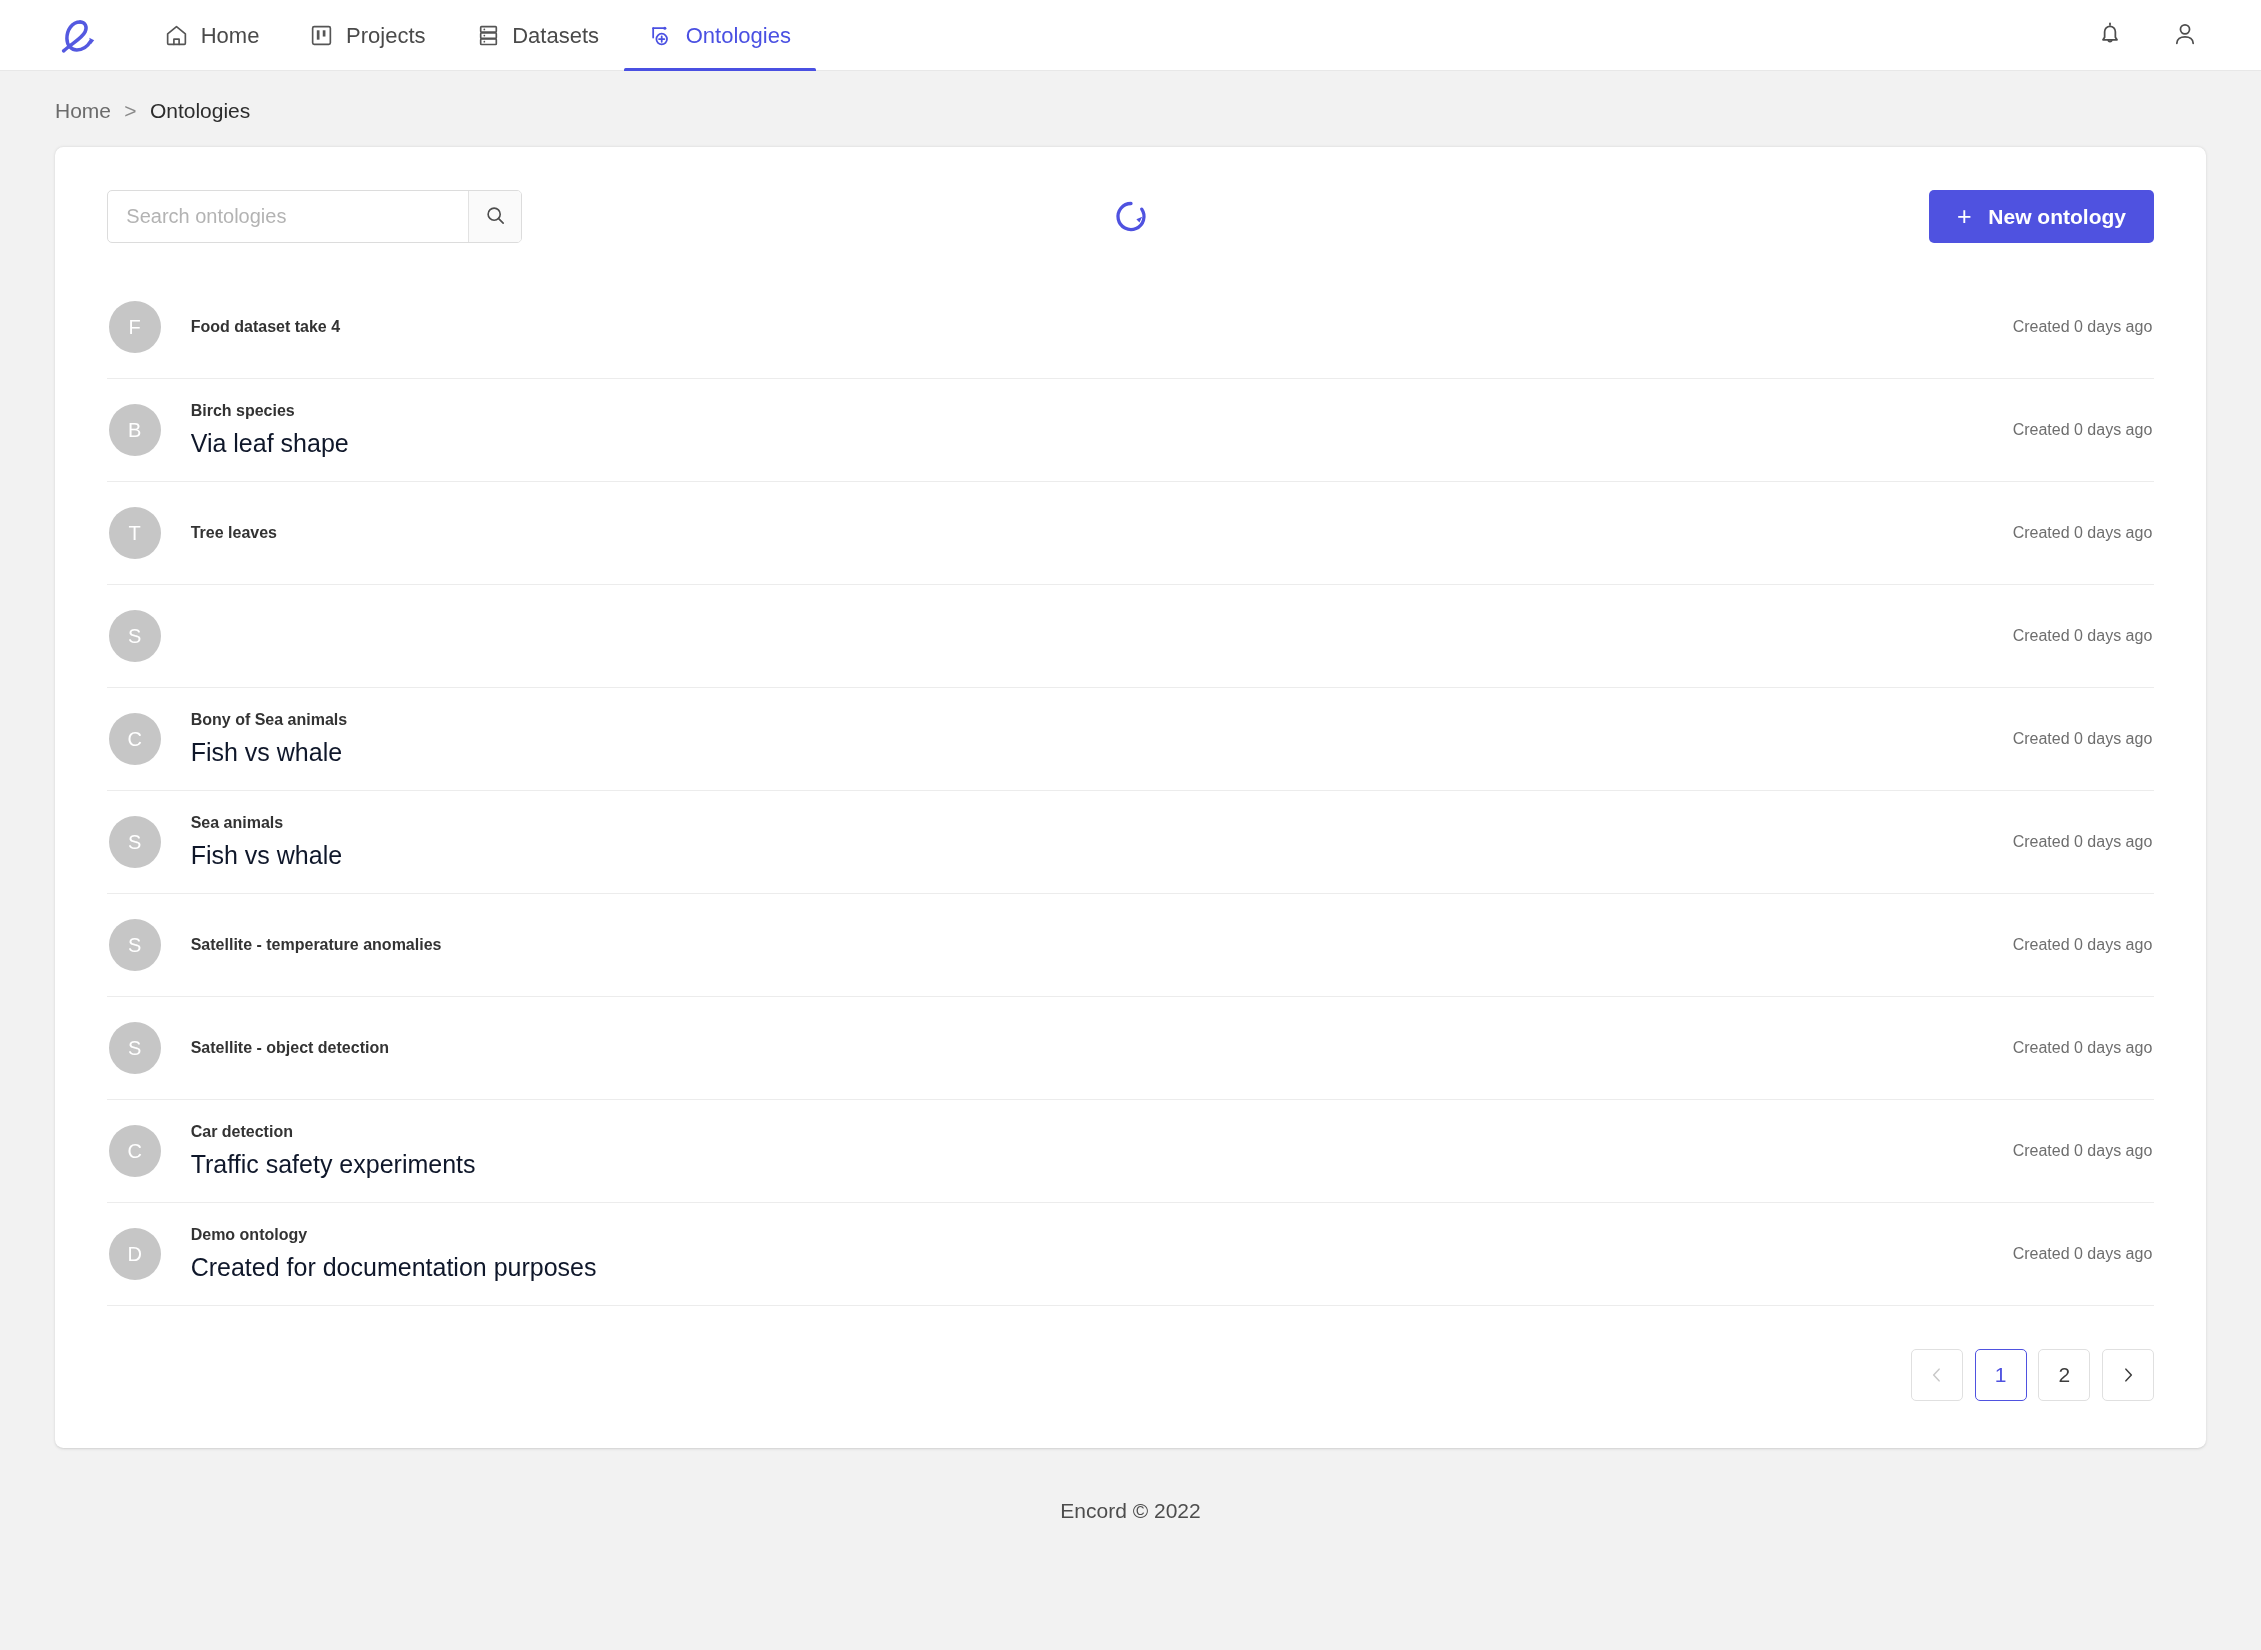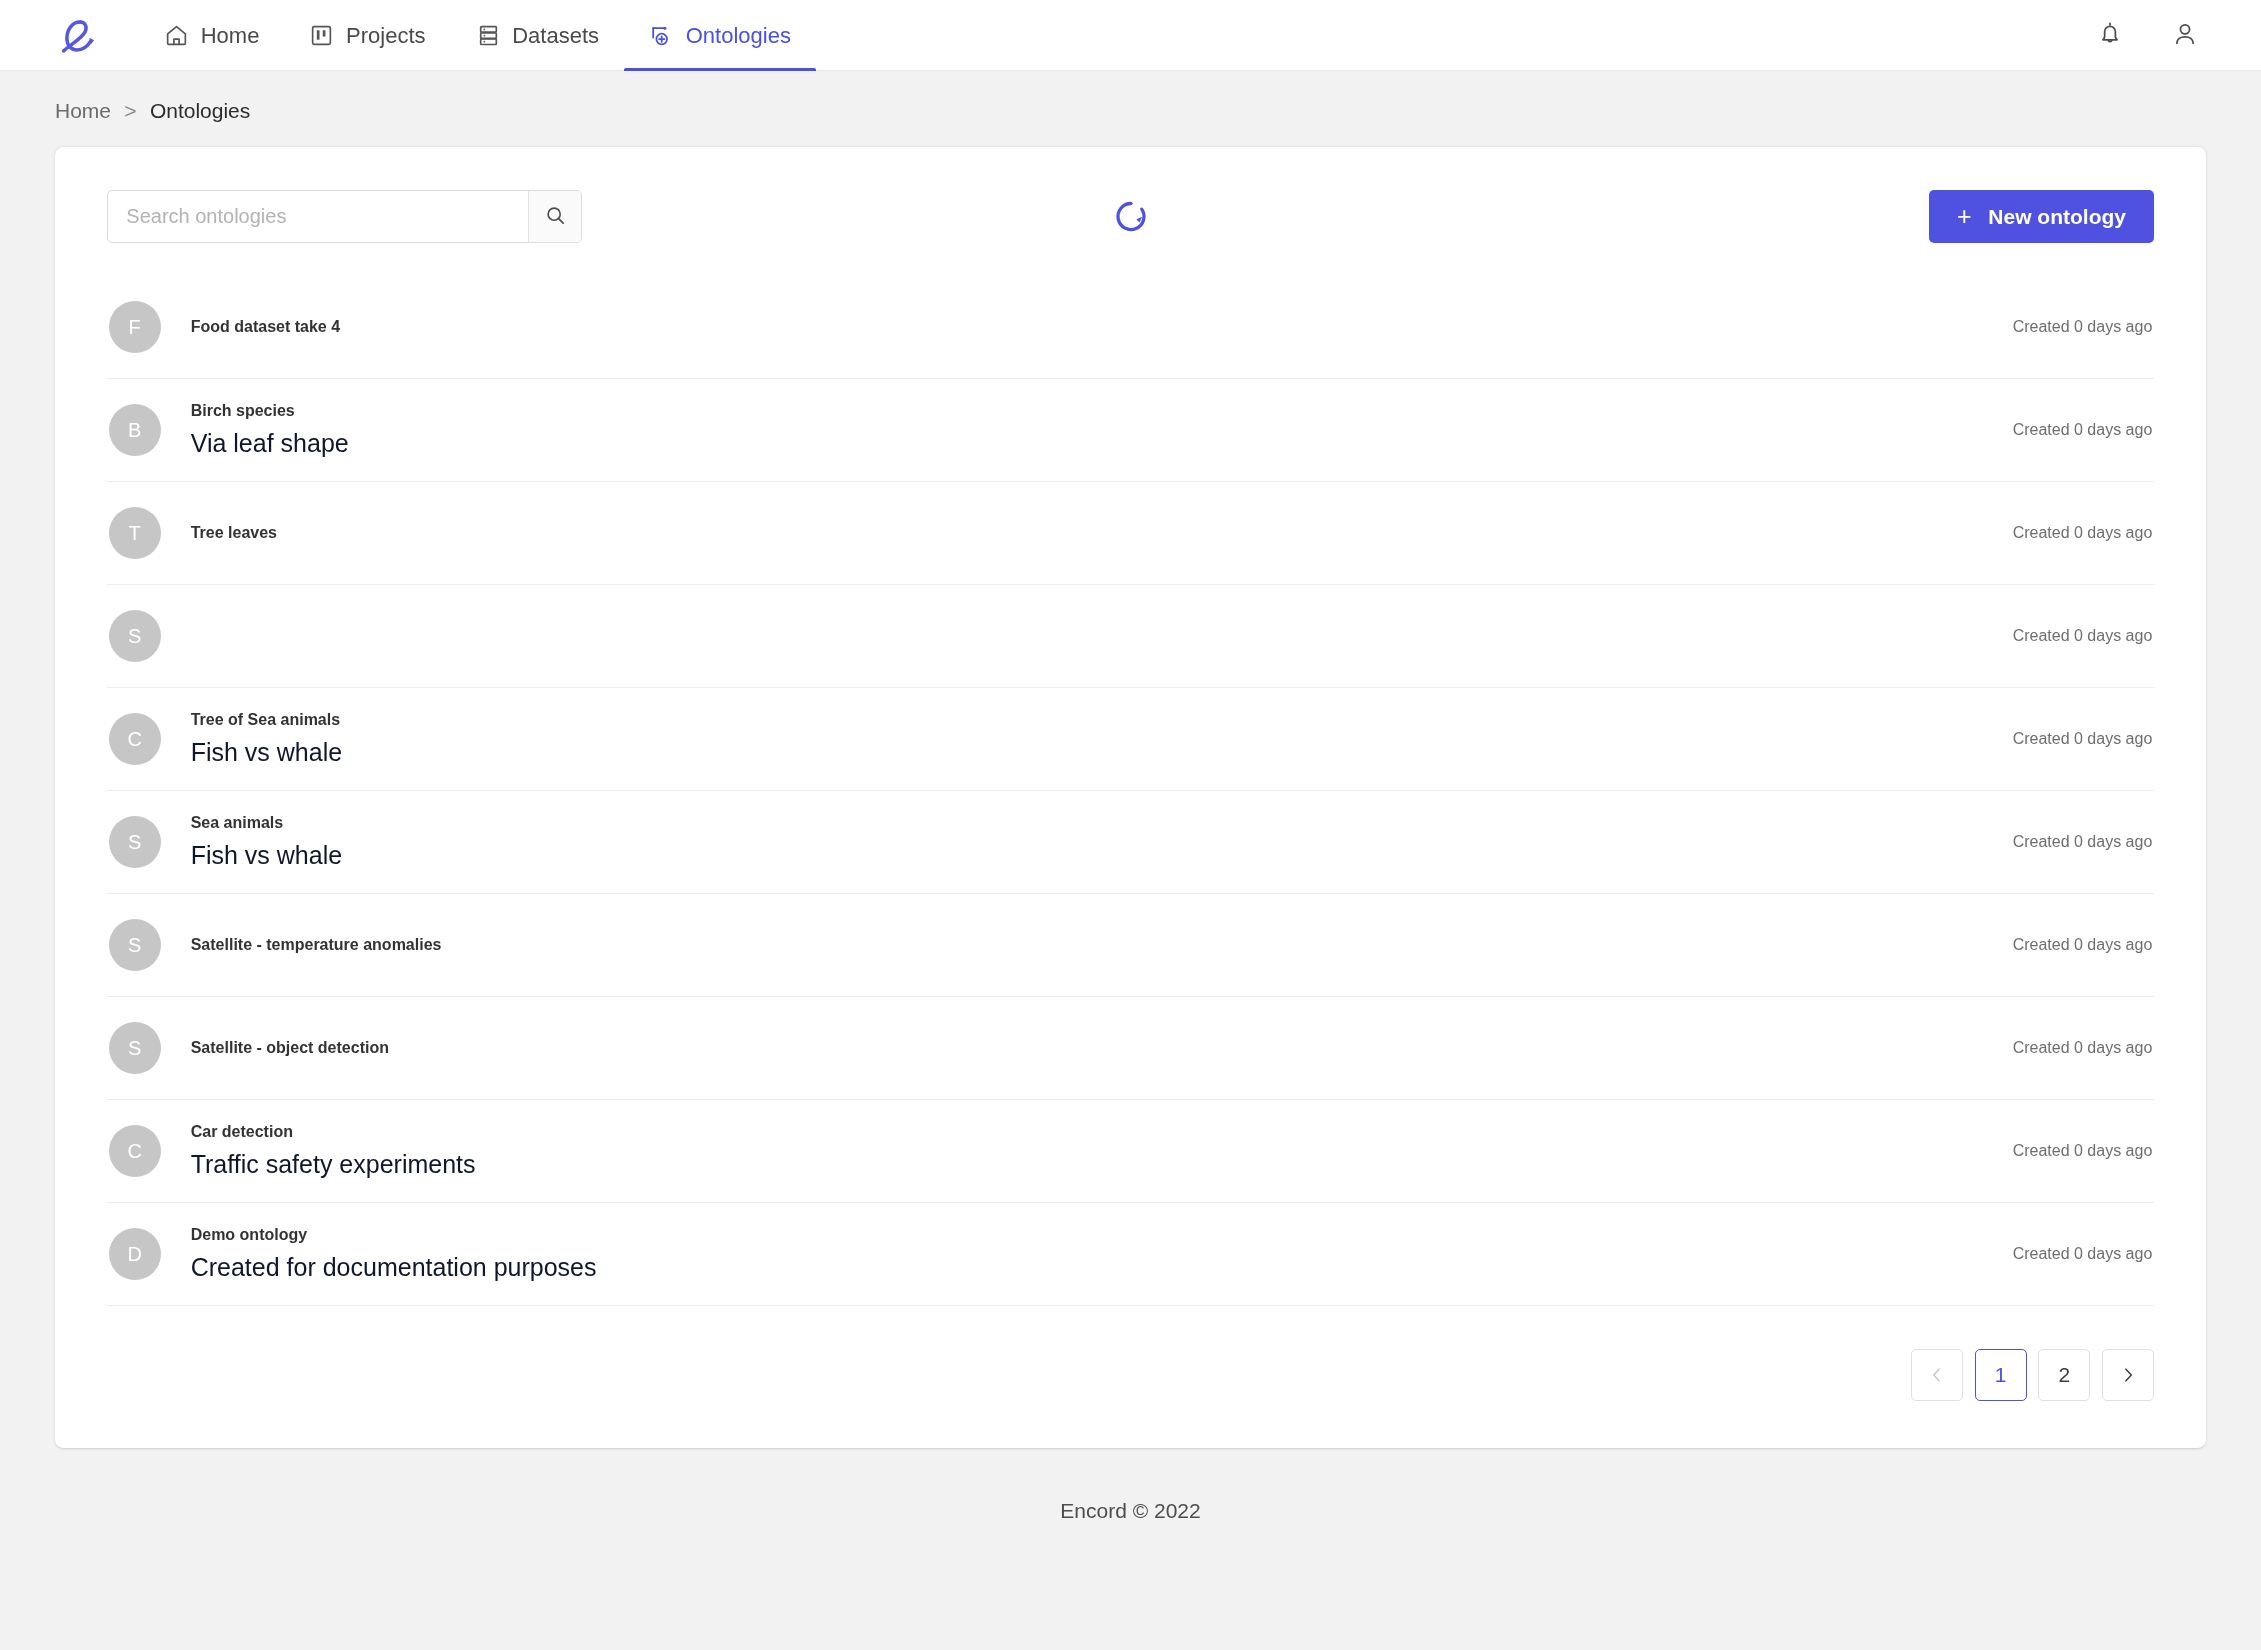--- a/index.html
+++ b/index.html
@@ -107,21 +107,21 @@
   .card-toolbar {
     display: flex;
     align-items: center;
     height: 53px;
     position: relative;
   }
 
   .search-wrap {
     display: flex;
     align-items: stretch;
-    width: 475px;
+    width: 415px;
     height: 53px;
     border: 0.8px solid #dcdcdc;
     border-radius: 5px;
     overflow: hidden;
     background: #fff;
   }
   .search-input {
     flex: 1 1 auto;
     border: none;
     outline: none;
@@ -395,21 +395,21 @@
         </div>
         <div class="row-meta">Created 0 days ago</div>
       </div>
       <div class="row">
         <div class="avatar">S</div>
         <div class="row-meta">Created 0 days ago</div>
       </div>
       <div class="row">
         <div class="avatar">C</div>
         <div class="row-text">
-          <div class="row-title">Tree of Sea animals</div>
+          <div class="row-title">Bony of Sea animals</div>
           <div class="row-sub">Fish vs whale</div>
         </div>
         <div class="row-meta">Created 0 days ago</div>
       </div>
       <div class="row">
         <div class="avatar">S</div>
         <div class="row-text">
           <div class="row-title">Sea animals</div>
           <div class="row-sub">Fish vs whale</div>
         </div>

